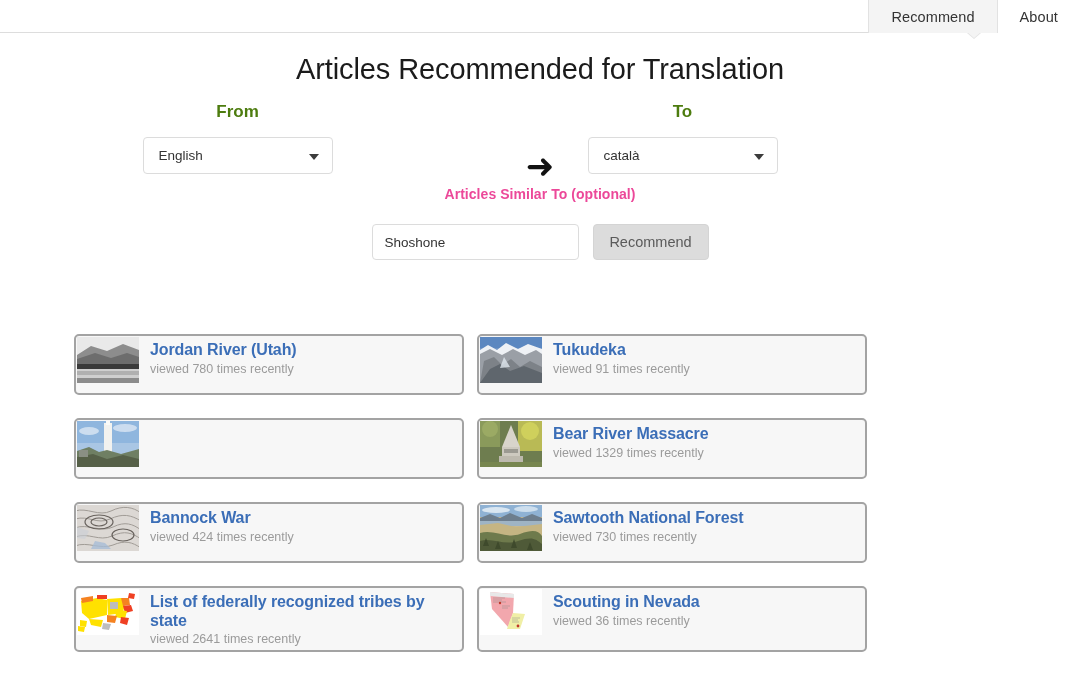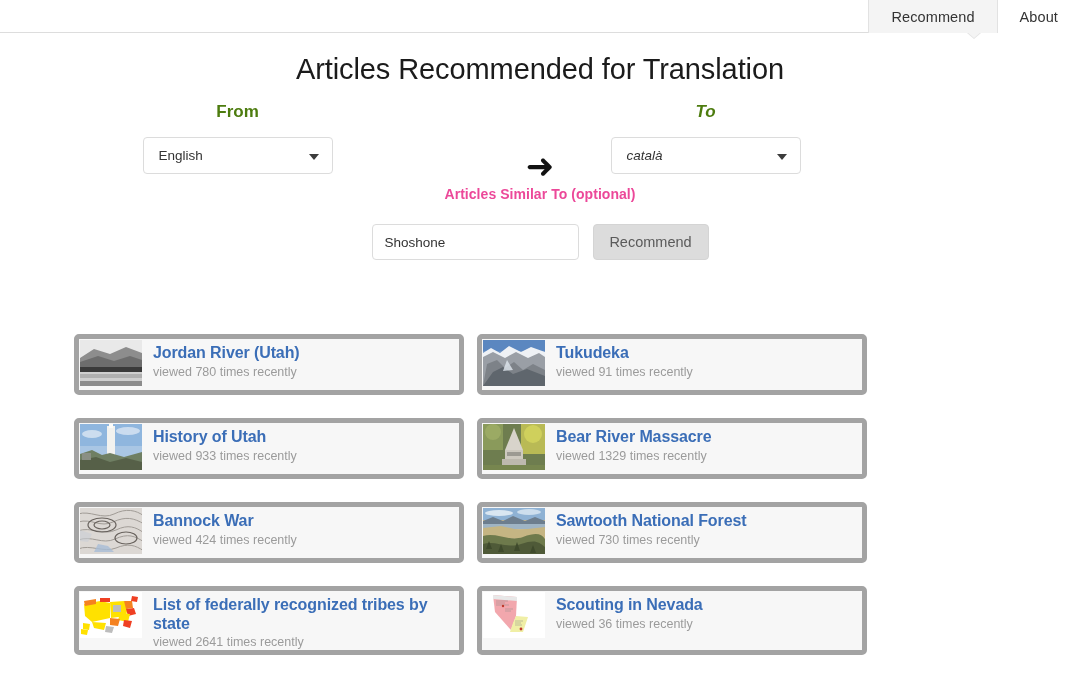--- a/index.html
+++ b/index.html
@@ -81,21 +81,21 @@
   .lang-row {
     position: relative;
     margin-top: 16px;
     height: 90px;
   }
   .lang-col {
     position: absolute;
     text-align: center;
   }
   .lang-col.from { left: 95px;  width: 285px; }
-  .lang-col.to   { left: 563px; width: 285px; font-style: italic; }
+  .lang-col.to   { left: 540px; width: 285px; }
 
   .lang-label {
     font-size: 17px;
     font-weight: bold;
     color: #4d7c0f;
     margin-bottom: 15px;
   }
   .select-box {
     position: relative;
     width: 190px;
@@ -190,21 +190,21 @@
     width: 794px;
     display: grid;
     grid-template-columns: 390px 390px;
     column-gap: 13px;
     row-gap: 23px;
   }
   .card {
     position: relative;
     min-height: 61px;
     background: #f7f7f7;
-    border: 5px solid #a3a3a3;
+    border: 2px solid #a3a3a3;
     border-radius: 5px;
     box-sizing: border-box;
     display: flex;
     align-items: flex-start;
     overflow: hidden;
     cursor: pointer;
   }
   .thumb {
     width: 62px;
     height: 46px;
@@ -326,24 +326,20 @@
         <rect width="62" height="22" fill="#8fb6de"></rect>
         <ellipse cx="12" cy="10" rx="10" ry="4" fill="#dbe7f3" opacity=".8"></ellipse>
         <ellipse cx="48" cy="7" rx="12" ry="4" fill="#e4edf6" opacity=".7"></ellipse>
         <rect x="27" y="2" width="8" height="34" fill="#f2f2ef"></rect>
         <rect x="25" y="33" width="12" height="5" fill="#e2e2dd"></rect>
         <rect x="29" y="0" width="4" height="4" fill="#fbfbf8"></rect>
         <path d="M0 30 L12 26 L22 31 L30 29 L44 33 L62 28 L62 46 L0 46 Z" fill="#6f7f63"></path>
         <path d="M0 36 L16 33 L30 38 L46 34 L62 38 L62 46 L0 46 Z" fill="#566048"></path>
         <rect x="2" y="29" width="9" height="7" fill="#8a8f84"></rect>
       </svg>
-    </div>
-    <div class="card-text">
-      <div class="card-title">History of Utah</div>
-      <div class="card-sub">viewed 933 times recently</div>
     </div>
   </div>
 
   <div class="card">
     <div class="thumb">
       <svg viewBox="0 0 62 46" preserveAspectRatio="none">
         <rect width="62" height="46" fill="#6e7d4f"></rect>
         <rect x="38" width="24" height="30" fill="#b9ba55"></rect>
         <rect y="0" width="20" height="26" fill="#8a9a5b"></rect>
         <circle cx="50" cy="10" r="9" fill="#d2d35e" opacity=".85"></circle>

